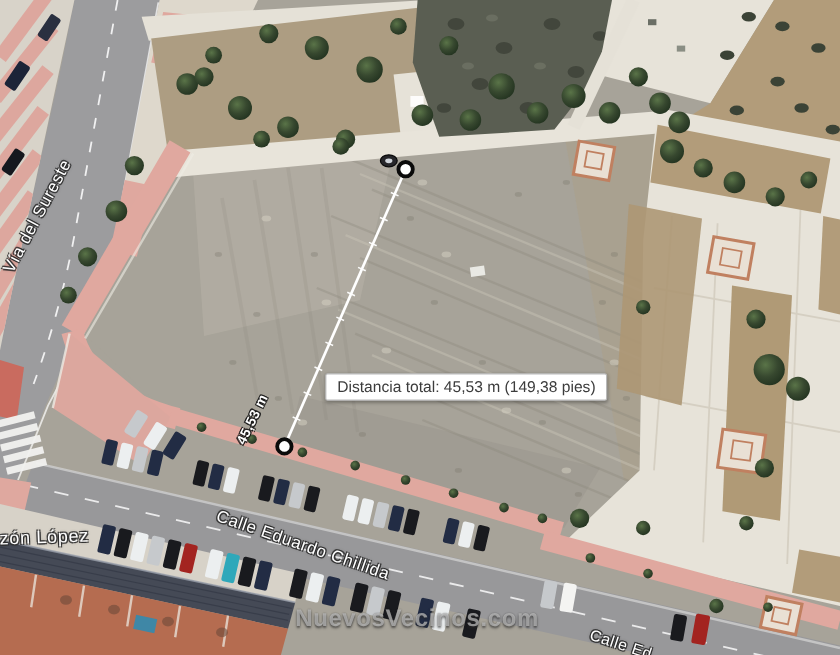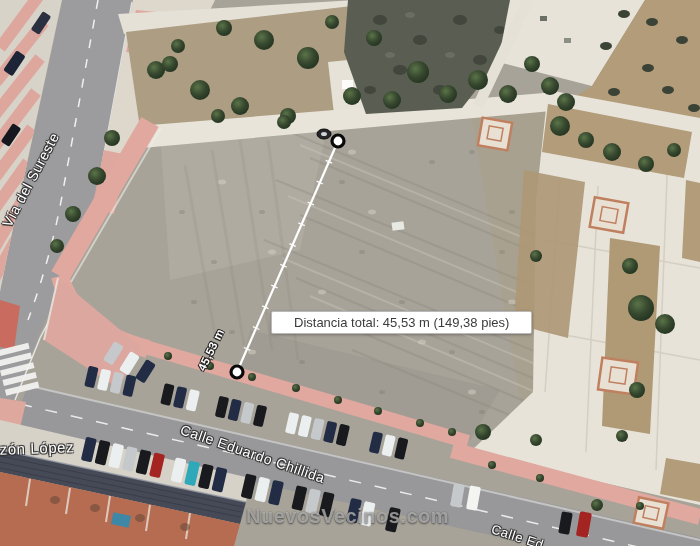--- a/index.html
+++ b/index.html
@@ -8,21 +8,21 @@
   .stage svg{position:absolute;left:0;top:0;cursor:crosshair;}
   .maplabel{position:absolute;color:#fff;font-size:14px;font-weight:400;white-space:nowrap;
     letter-spacing:.6px;transform-origin:0 50%;pointer-events:none;
     text-shadow:-1px -1px 0 rgba(45,45,45,.85),1px -1px 0 rgba(45,45,45,.85),
                 -1px 1px 0 rgba(45,45,45,.85),1px 1px 0 rgba(45,45,45,.85),0 0 3px rgba(0,0,0,.45);}
   .mlabel{position:absolute;color:#fff;font-size:11.5px;font-weight:600;white-space:nowrap;
     transform-origin:0 50%;pointer-events:none;letter-spacing:.4px;
     text-shadow:-1px -1px 0 rgba(25,25,25,.9),1px -1px 0 rgba(25,25,25,.9),
                 -1px 1px 0 rgba(25,25,25,.9),1px 1px 0 rgba(25,25,25,.9);}
   .tooltip{position:absolute;left:271px;top:311px;background:#fff;border:1px solid #b9b9b9;
-    border-radius:2px;box-shadow:0 1px 3px rgba(0,0,0,.3);padding:3px 22px;font-size:13px;
+    border-radius:2px;box-shadow:0 1px 3px rgba(0,0,0,.3);padding:3px 9px;font-size:13px;
     line-height:15px;color:#3c3c3c;white-space:nowrap;}
   .watermark{position:absolute;left:246px;top:505px;font-size:20px;font-weight:600;
     letter-spacing:.5px;color:rgba(236,236,236,.55);white-space:nowrap;pointer-events:none;
     text-shadow:0 1px 2px rgba(40,40,40,.65),0 0 1px rgba(40,40,40,.6);}
 </style>
 </head>
 <body>
 
 <div class="stage">
 <svg width="700" height="546" viewBox="0 0 700 546" xmlns="http://www.w3.org/2000/svg">

